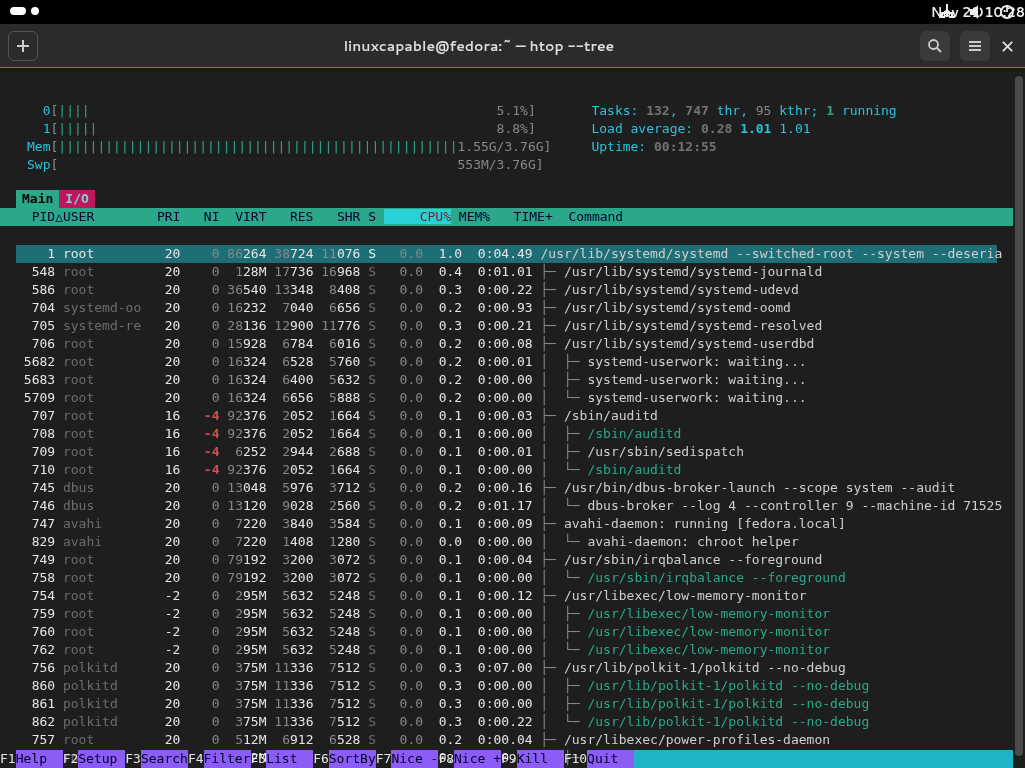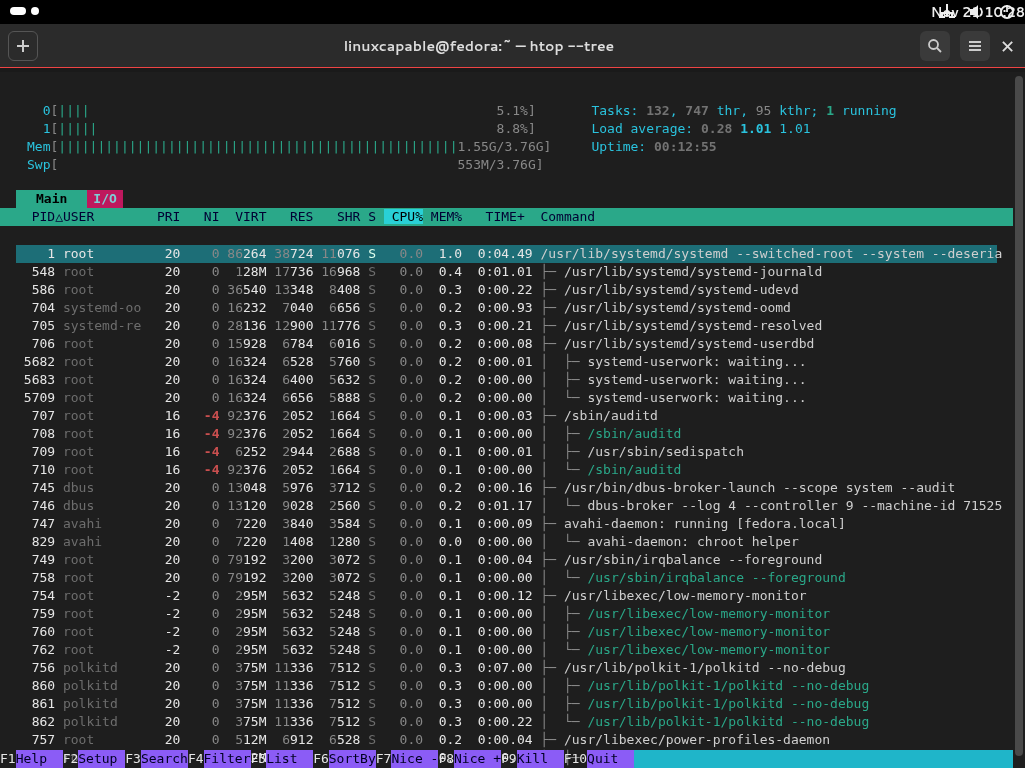--- a/index.html
+++ b/index.html
@@ -90,27 +90,27 @@
     white-space: pre;
     margin-left: 11px;
   }
   .meters .left, .meters .right { }
   .c-cyan{color:#2ac3de;} .c-green{color:#2aa889;} .c-grey{color:#888;}
   .c-white{color:#737373;}
   .c-bold{font-weight:700;}
   .tabs {
     padding: 10px 16px 0 16px;
   }
-  .tab { display:inline-block; padding: 0 20px; }
+  .tab { display:inline-block; padding: 0 6px; }
   .tab-main { background:#2aa889; color:#000; font-weight:700;}
   .tab-io   { background:#be185d; color:#7ecfd6; font-weight:700; padding:0 6px;}
   .header-row {
     background:#2aa889; color:#003; padding: 0 16px; white-space:pre; font-weight:400;
   }
-  .header-row .sortcol { background:#29d0d6; color:#000000;}
+  .header-row .sortcol { background:#29d0d6; color:#7f1d1d;padding-left:28px;}
   .rows { padding: 0 16px; }
   .row { white-space: pre; }
   .row.sel { background:#1d6e77; color:#cde;margin-top:19px;}
   .cmd-plain{ color:#cfcfcf;}
   .cmd-green{ color:#2aa889;}
   .tree{ color:#888;}
   .num-d { color:#888;}            
   .num-w { color:#e6e6e6;}         
   .ni-red{ color:#c94f4f; font-weight:700;}
   .user-sel{ color:#e6e6e6;}

